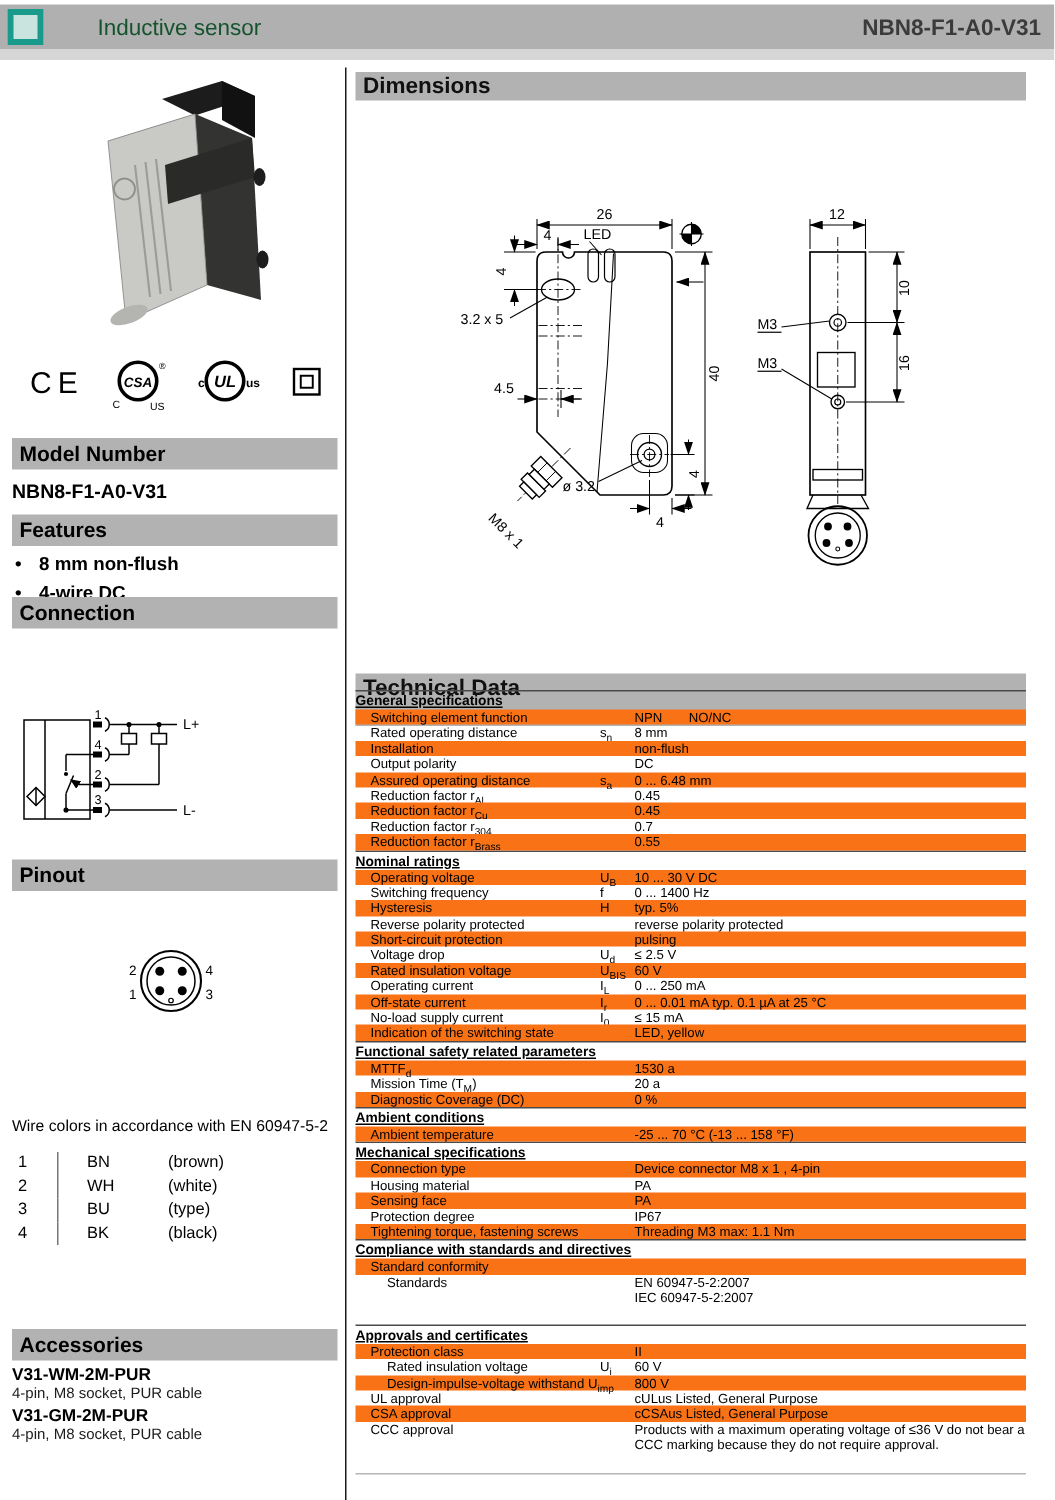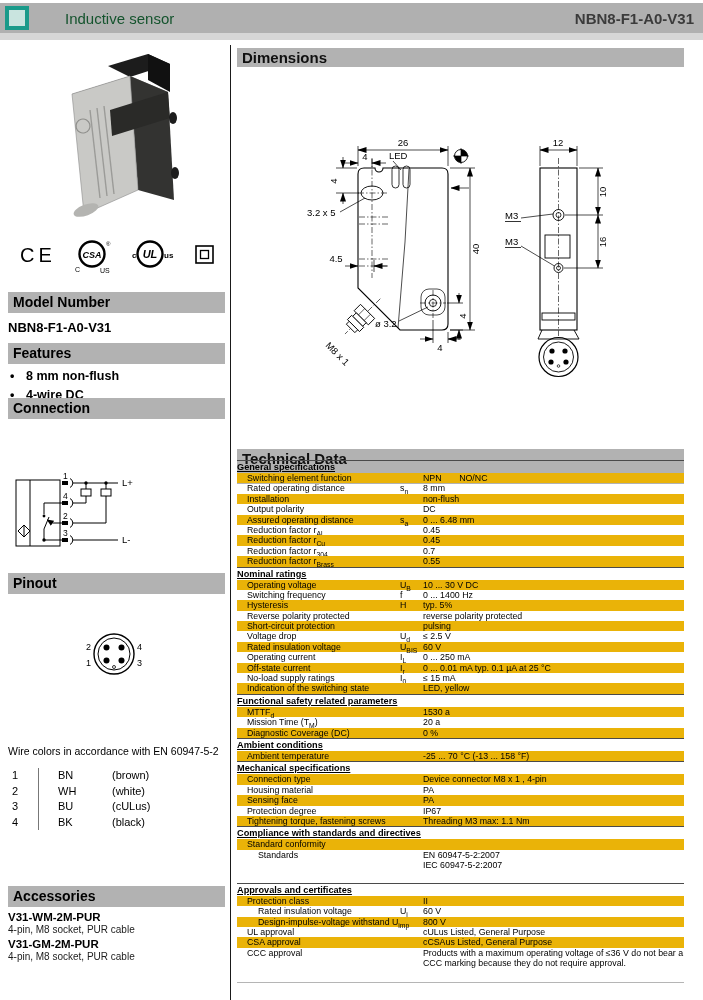--- a/index.html
+++ b/index.html
@@ -50,21 +50,21 @@
   .bar-dimensions{top:48px;}
   .bar-technical{top:449px;height:35px;}
 
   .dims-svg{position:absolute;left:237px;top:62px;}
 
   .tech-table{position:absolute;left:237px;top:460px;width:447px;font-size:8.8px;text-decoration:underline;}
   .trow-sec{border-top:1px solid #4a4a4a;font-weight:bold;font-size:9.2px;height:12px;line-height:13px;}
   .trow-sec.gap{margin-top:12px;}
   .trow{position:relative;height:10.4px;line-height:10.7px;}
   .trow.two{height:21px;}
-  .trow.shade{background:#eab308;}
+  .trow.shade{background:#f97316;}
   .tlabel{position:absolute;left:10px;top:0;white-space:nowrap;}
   .tlabel.ind2{left:21px;}
   .tsym{position:absolute;left:163px;top:0;white-space:nowrap;}
   .tval{position:absolute;left:186px;top:0;}
   .tval div{height:10.4px;line-height:10.7px;white-space:nowrap;}
   .tech-table sub{font-size:6.8px;line-height:0;}
   .tbl-end{margin-top:13px;border-top:1px solid #b5b5b5;height:0;}
 </style>
 </head>
 <body>
@@ -215,21 +215,21 @@
         <div class="wire-color">(brown)</div>
       </div>
       <div class="wire-row">
         <div class="wire-num">2</div>
         <div class="wire-code">WH</div>
         <div class="wire-color">(white)</div>
       </div>
       <div class="wire-row">
         <div class="wire-num">3</div>
         <div class="wire-code">BU</div>
-        <div class="wire-color">(cULus)</div>
+        <div class="wire-color">(type)</div>
       </div>
       <div class="wire-row">
         <div class="wire-num">4</div>
         <div class="wire-code">BK</div>
         <div class="wire-color">(black)</div>
       </div>
     </div>
 
   <div class="secbar bar-accessories">Accessories</div>
   <div class="acc-list">
@@ -520,21 +520,21 @@
         </div>
       </div>
       <div class="trow shade">
         <div class="tlabel"><span>Off-state current</span></div>
         <div class="tsym"><span>I</span><sub>r</sub></div>
         <div class="tval">
           <div>0 ... 0.01 mA typ. 0.1 µA at 25 °C</div>
         </div>
       </div>
       <div class="trow">
-        <div class="tlabel"><span>No-load supply ratings</span></div>
+        <div class="tlabel"><span>No-load supply current</span></div>
         <div class="tsym"><span>I</span><sub>0</sub></div>
         <div class="tval">
           <div>≤ 15 mA</div>
         </div>
       </div>
       <div class="trow shade">
         <div class="tlabel"><span>Indication of the switching state</span></div>
         <div class="tsym"></div>
         <div class="tval">
           <div>LED, yellow</div>

